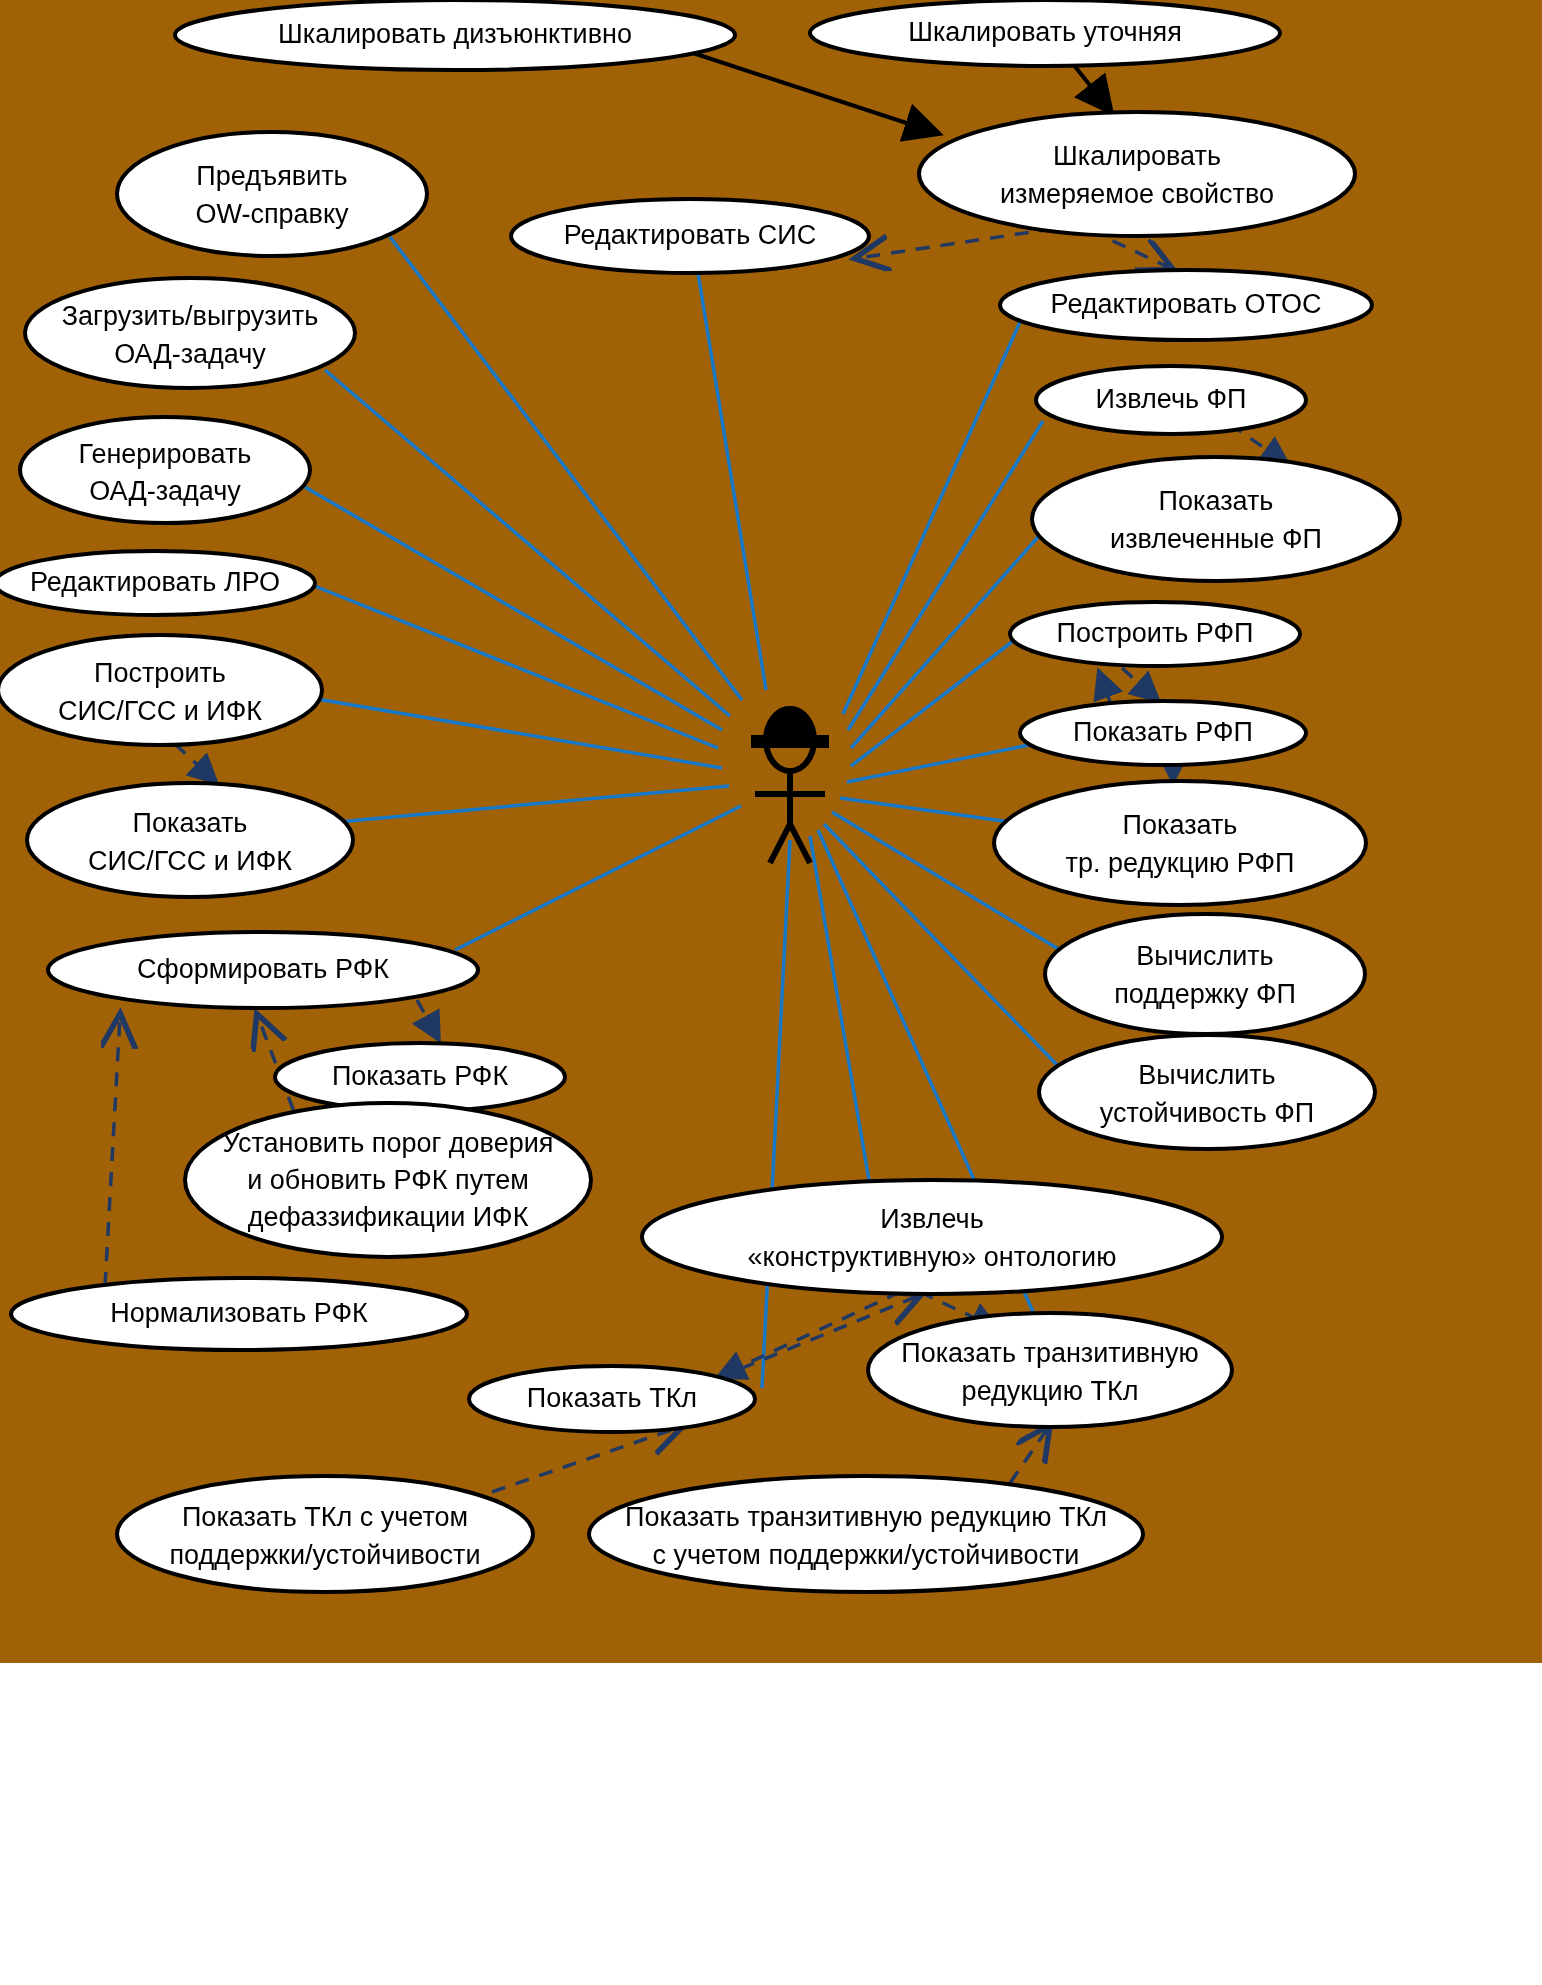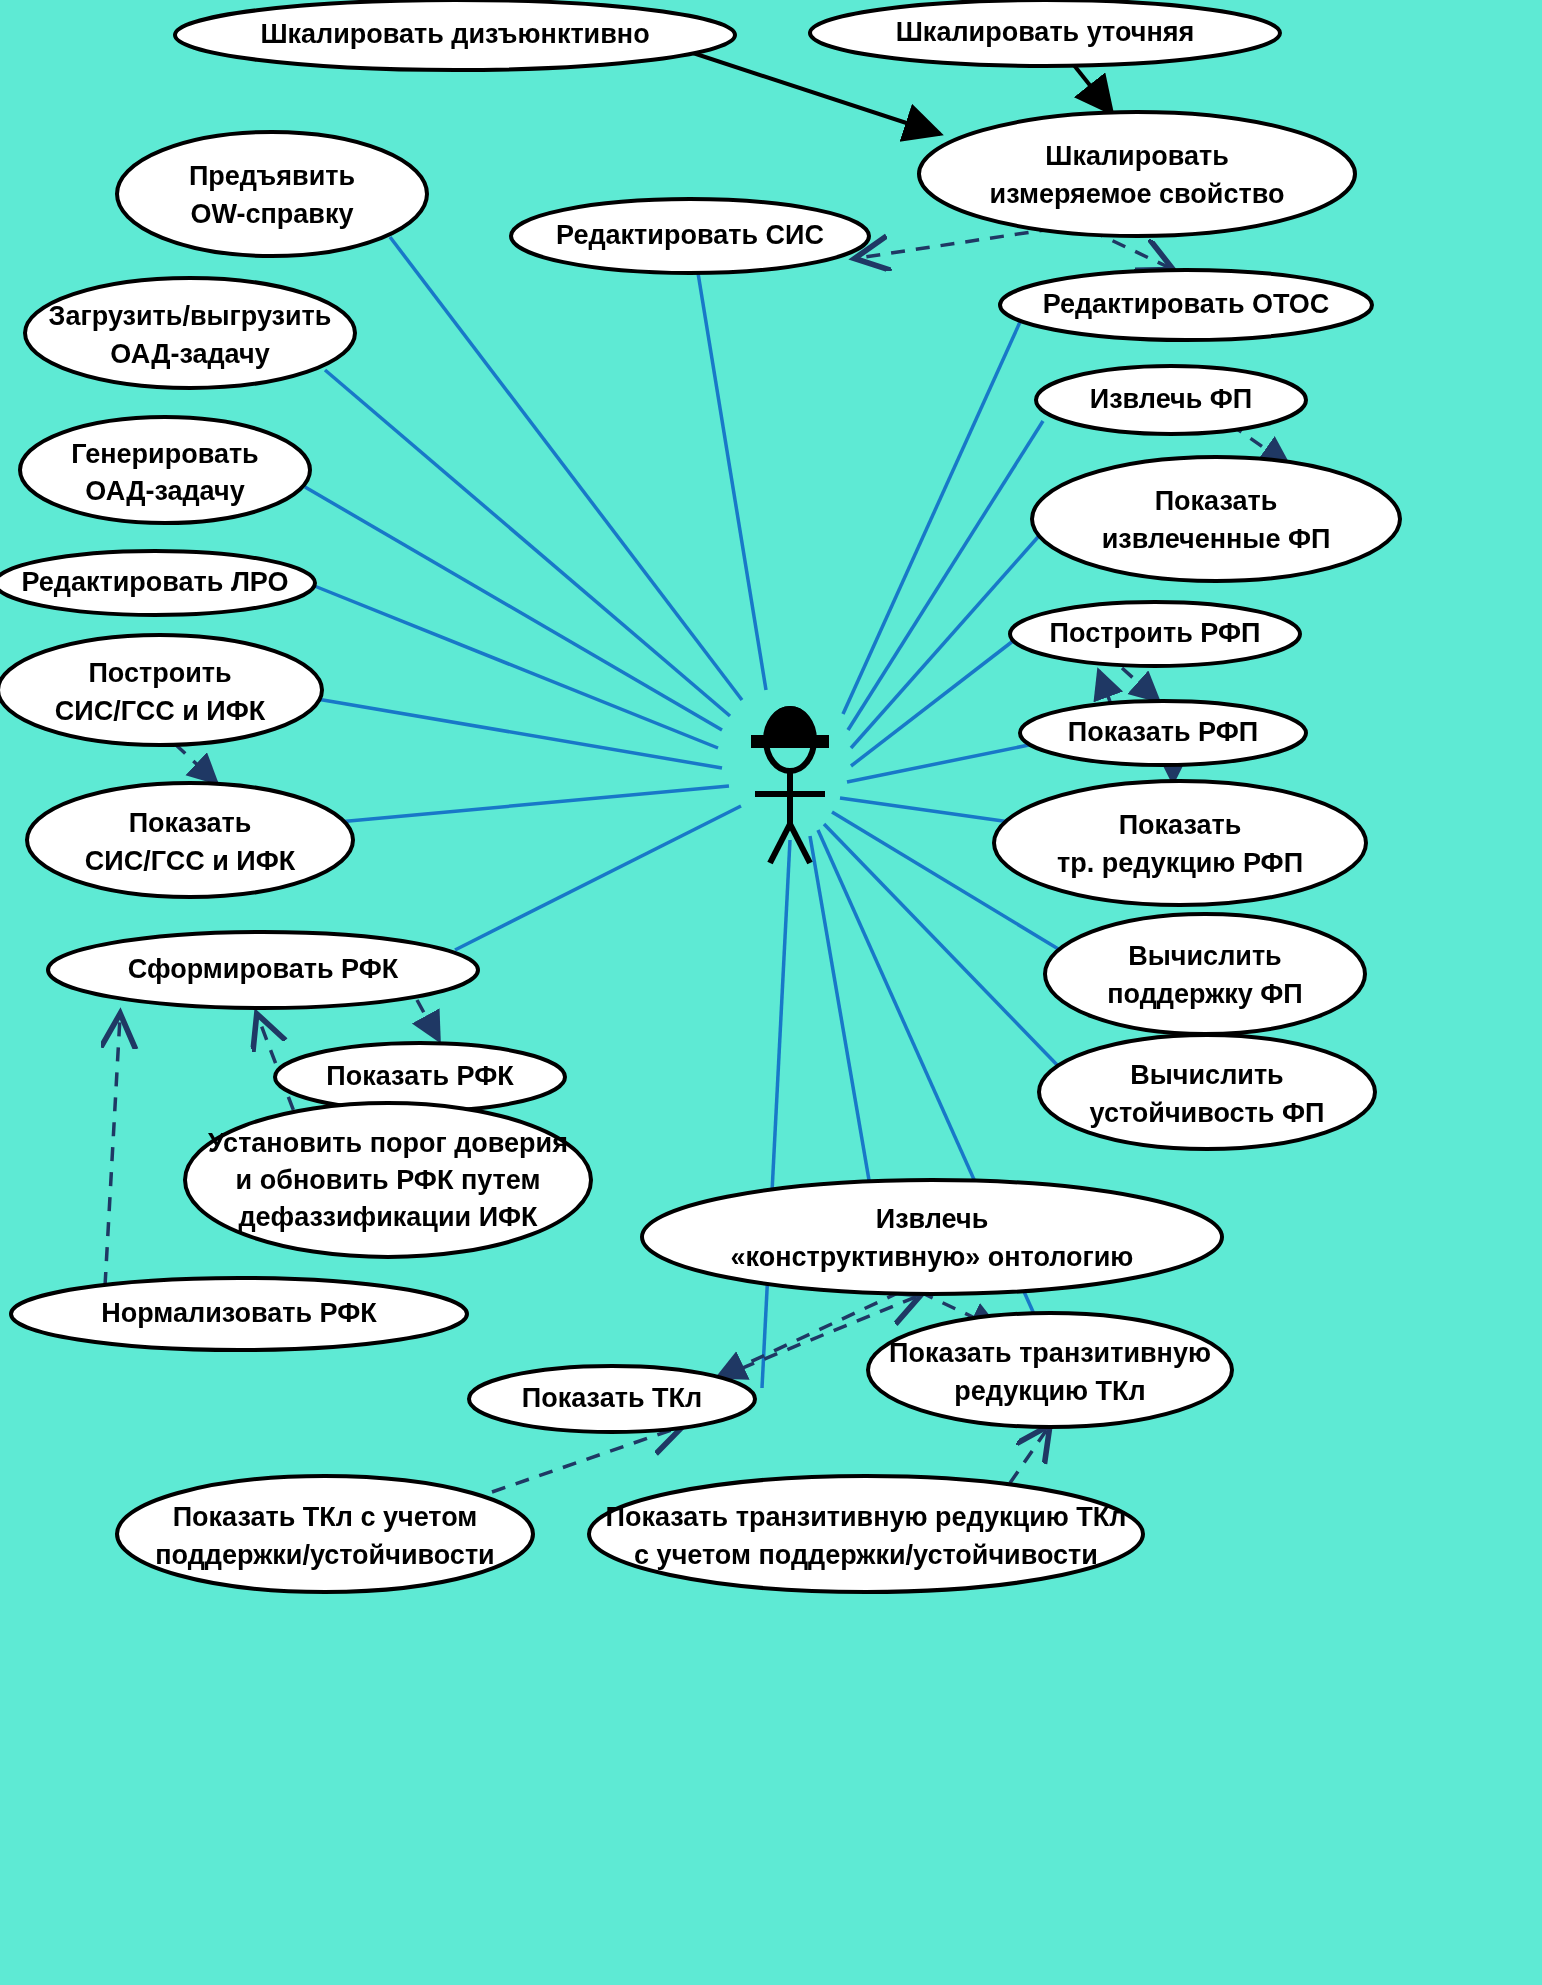--- a/index.html
+++ b/index.html
@@ -6,24 +6,23 @@
     margin: 0;
     padding: 0;
     background: #ffffff;
   }
   body {
     font-family: "Liberation Sans", sans-serif;
   }
   #diagram-root {
     position: relative;
     width: 1542px;
-    height: 1985px;
-    background: #5eead4;
+    height: 1663px;
+    background: #a16207;
     overflow: hidden;
-    font-weight: bold;
   }
   svg#uml {
     display: block;
     width: 1542px;
     height: 1985px;
   }
   .usecase-ellipse {
     fill: #ffffff;
     stroke: #000000;
     stroke-width: 4;

